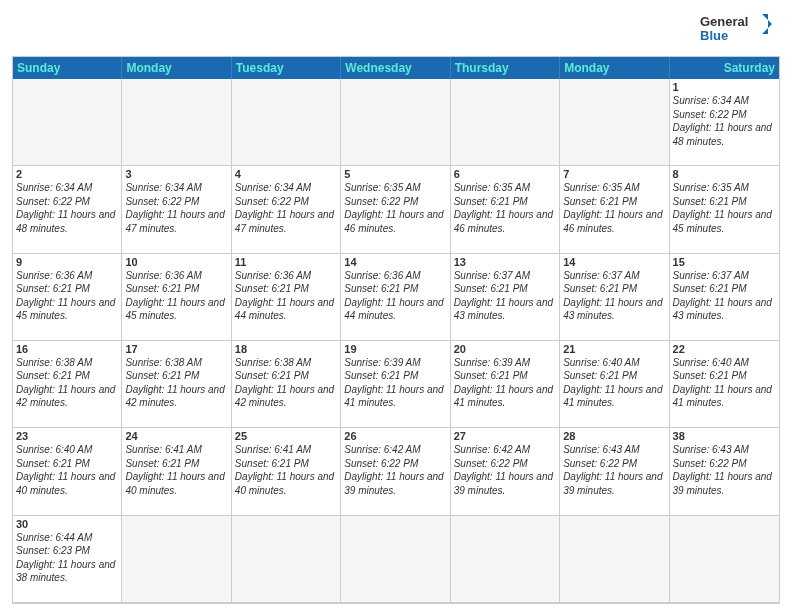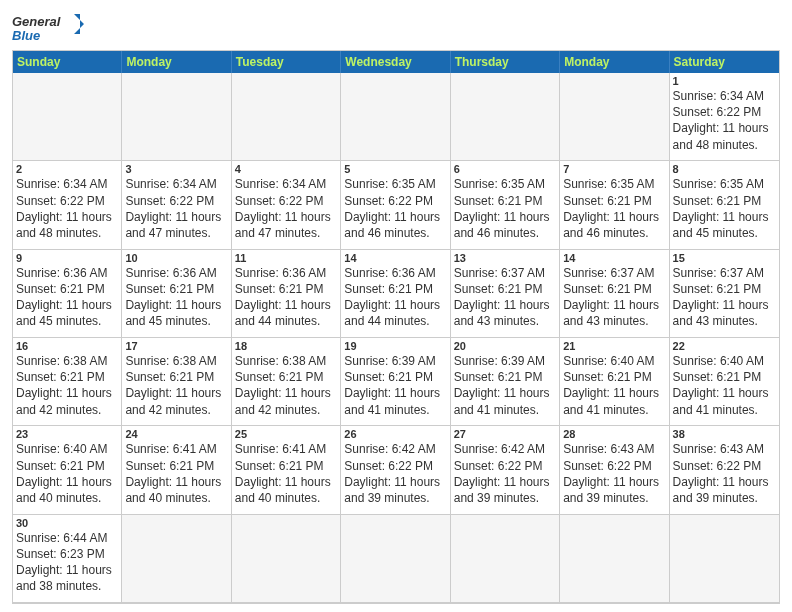--- a/index.html
+++ b/index.html
@@ -13,22 +13,22 @@
     .page {
       width: 792px;
       height: 612px;
       padding: 10px 12px 8px 12px;
       display: flex;
       flex-direction: column;
     }
     .header {
       display: flex;
       align-items: flex-start;
-      justify-content: flex-start;
-      font-style: italic;
+      justify-content: flex-end;
+      margin-bottom: 6px;
     }
     .logo {
       display: flex;
       align-items: center;
       gap: 4px;
     }
     .title-block {
       text-align: right;
     }
     .month-title {
@@ -46,28 +46,28 @@
       display: flex;
       flex-direction: column;
       border: 1px solid #ccc;
     }
     .cal-header {
       display: grid;
       grid-template-columns: repeat(7, 1fr);
       background: #1a6ab1;
     }
     .cal-header-cell {
-      color: #bef264;
+      color: #5eead4;
       font-size: 12px;
       font-weight: bold;
       padding: 4px 4px;
       border-right: 1px solid #3a80c1;
       text-align: left;
     }
-    .cal-header-cell:last-child { border-right: none; }
+    .cal-header-cell:last-child { border-right: none; text-align: right; }
     .cal-body {
       display: grid;
       grid-template-columns: repeat(7, 1fr);
       flex: 1;
     }
     .cal-cell {
       border-right: 1px solid #ccc;
       border-bottom: 1px solid #ccc;
       padding: 2px 3px;
       font-size: 8.5px;
@@ -79,23 +79,24 @@
     }
     .cal-cell:nth-child(7n) { border-right: none; }
     .cal-cell.empty { background: #f5f5f5; }
     .day-number {
       font-size: 11px;
       font-weight: bold;
       display: block;
       margin-bottom: 1px;
     }
     .day-info {
-      font-size: 12px;
+      font-size: 10px;
       line-height: 1.35;
       color: #333;
+      font-style: italic;
     }
   </style>
 </head>
 <body>
 
 <div class="page">
   <div class="header">
     <div class="logo">
   <svg width="80" height="40" viewBox="0 0 80 40">
     <text x="0" y="16" font-size="13" font-weight="bold" fill="#333" font-family="Arial">General</text>

